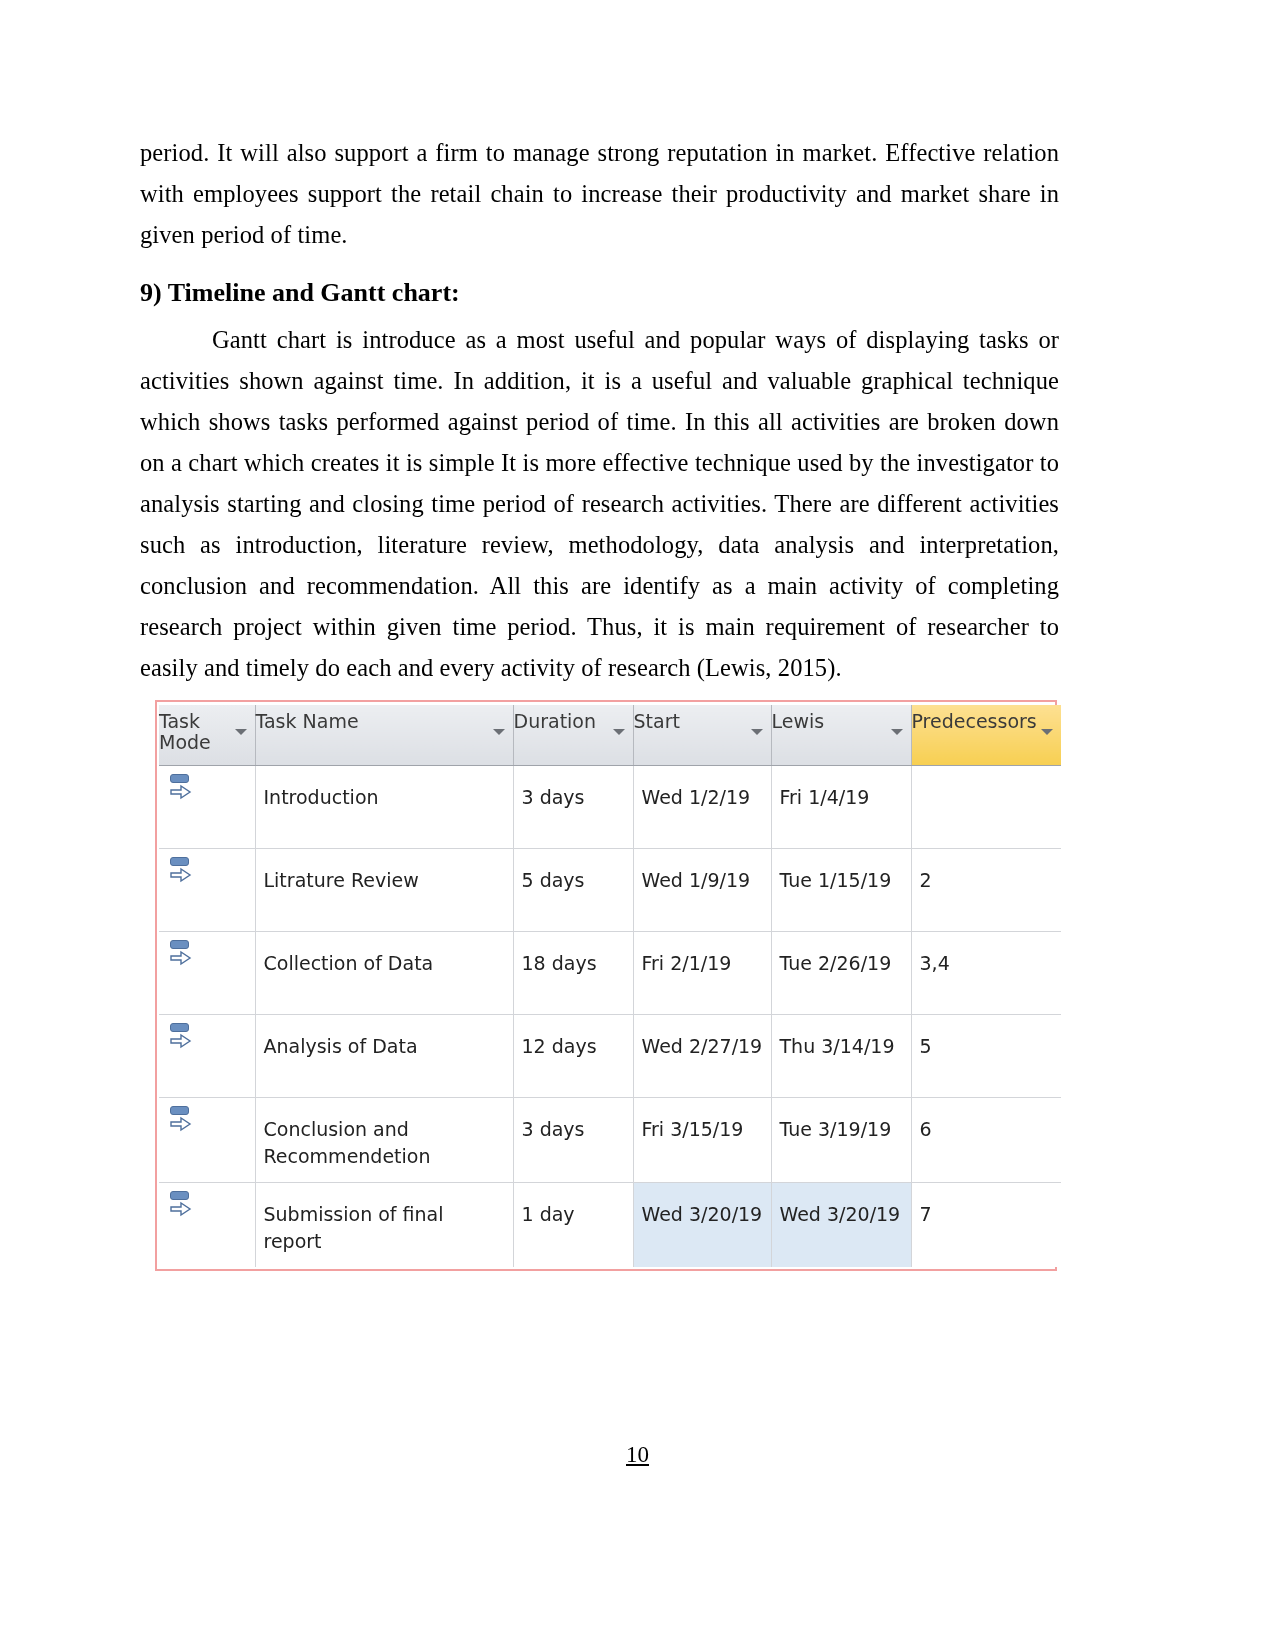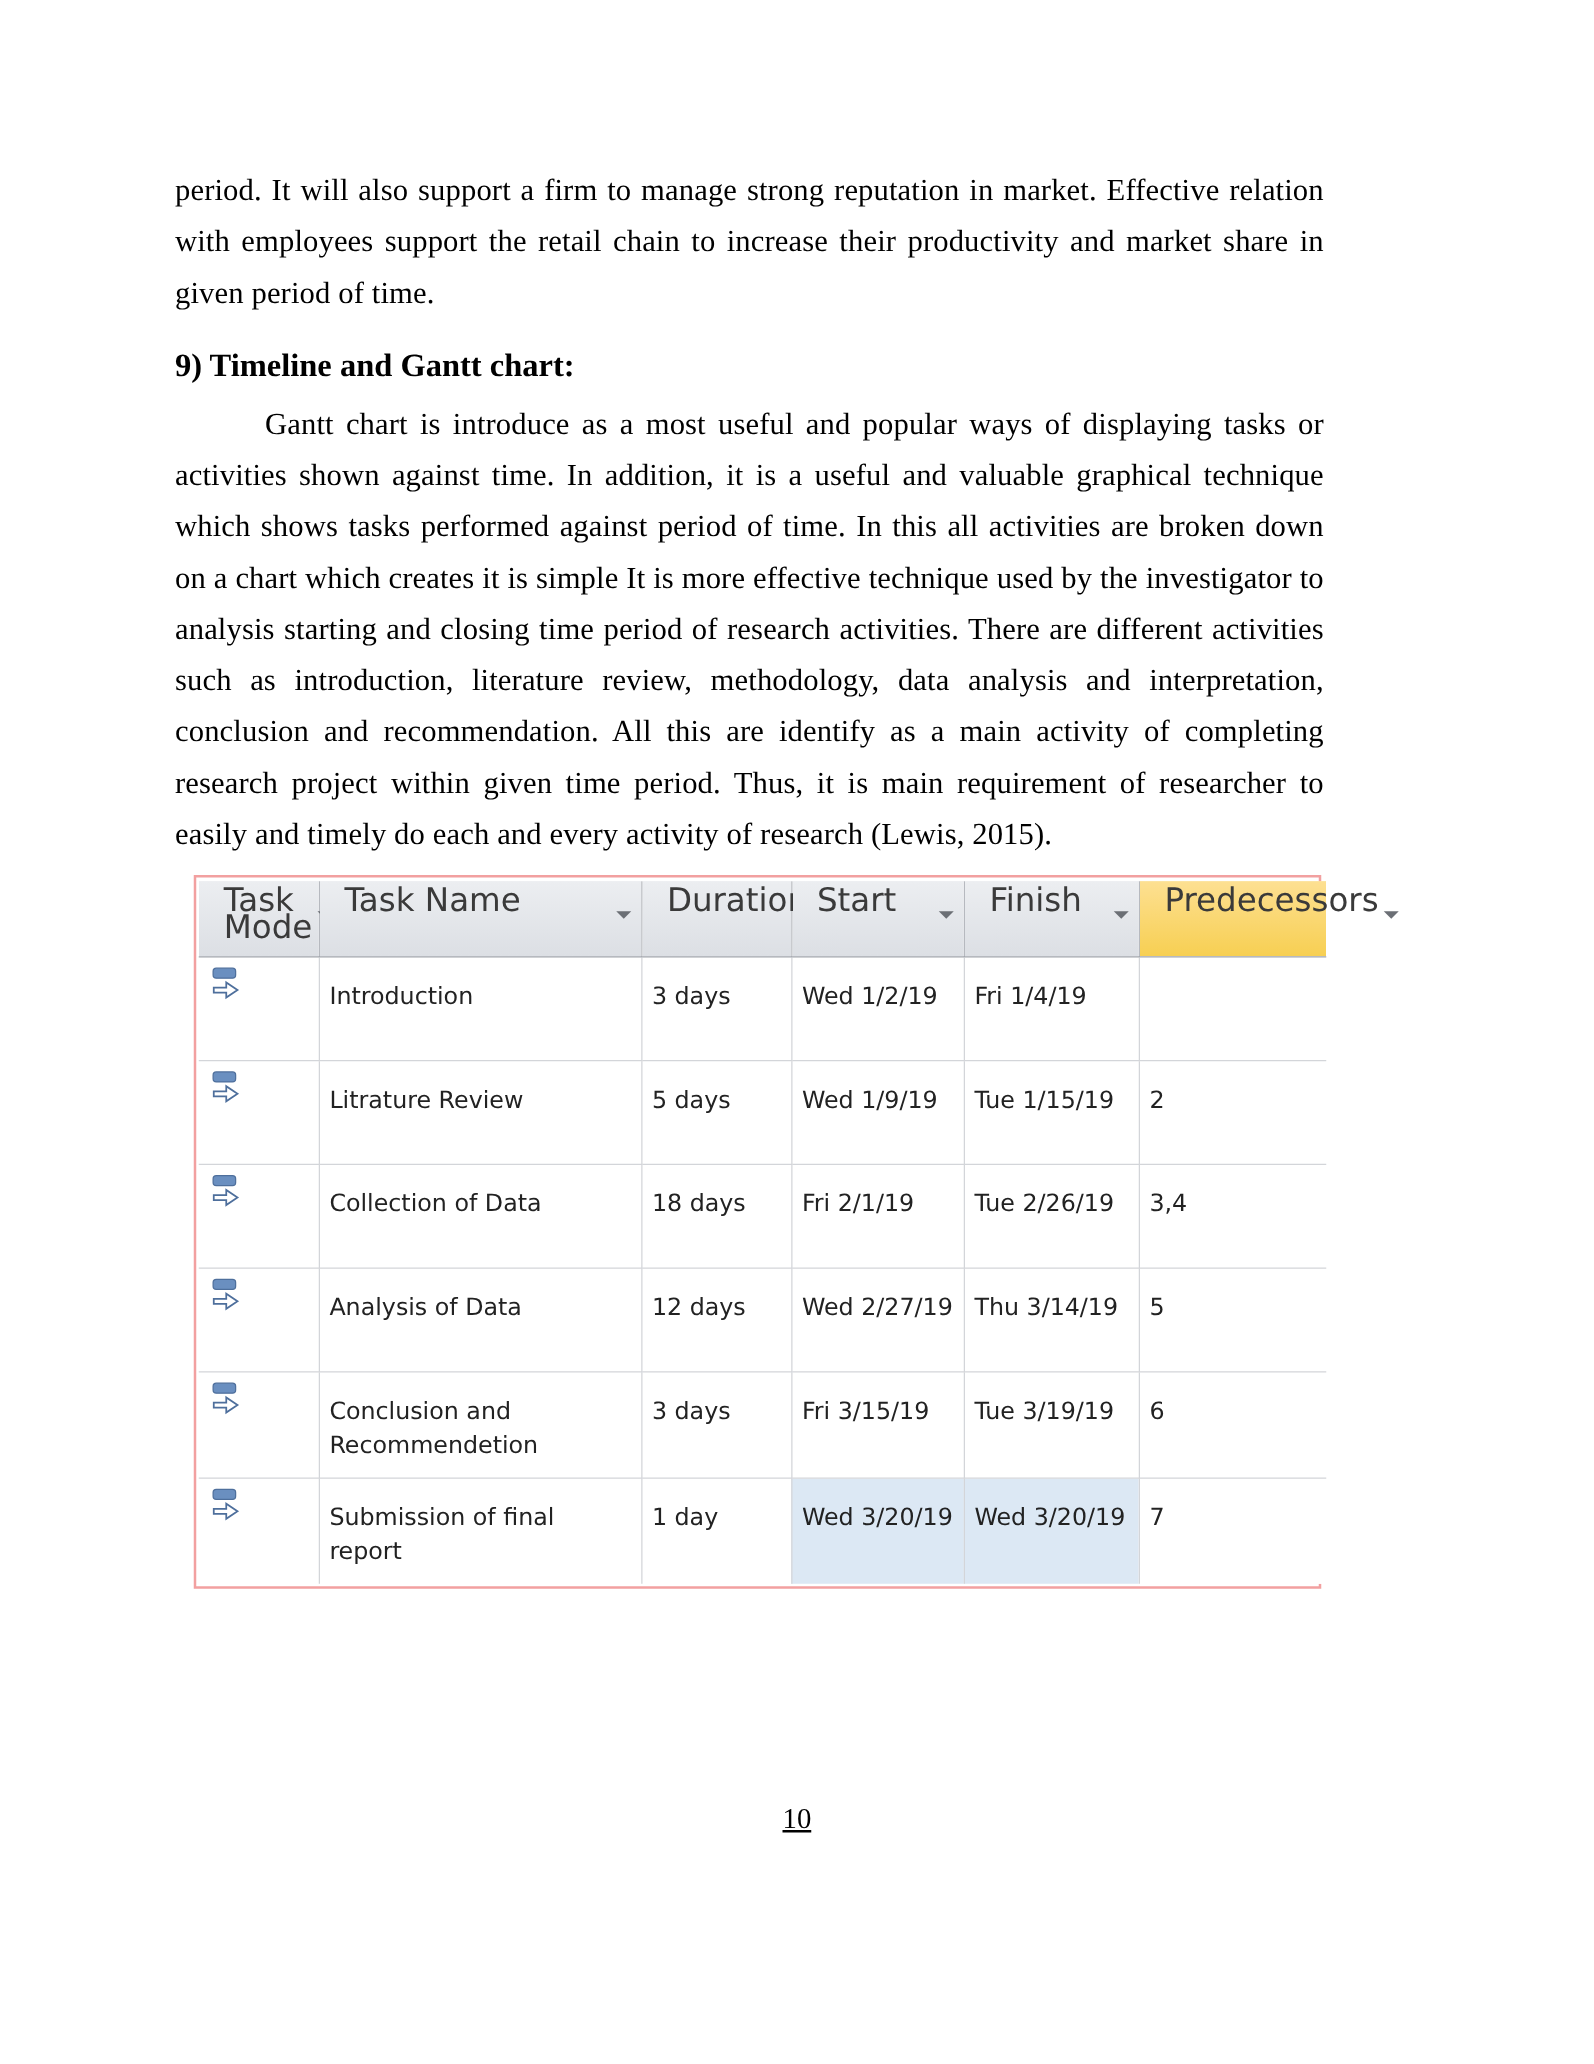--- a/index.html
+++ b/index.html
@@ -65,22 +65,22 @@
     background: #ffffff;
   }
   table.gantt thead th {
     background: #e2e4e8;
     background: linear-gradient(#eceef1, #dcdfe4);
     border-right: 1px solid #b6b9bf;
     border-bottom: 1px solid #9fa3aa;
     font-weight: normal;
     text-align: left;
     vertical-align: top;
-    padding: 6px 8px 10px 20px;
-    font-size: 26px;
+    padding: 6px 8px 10px 0;
+    font-size: 19px;
     color: #3a3a3a;
     position: relative;
     height: 44px;
   }
   table.gantt thead th.predecessors-head {
     background: #fcd96a;
     background: linear-gradient(#fde092, #f7cf52);
     border-right: none;
   }
   .hdr-inner {
@@ -195,21 +195,21 @@
             </div>
           </th>
           <th>
             <div class="hdr-inner">
               <span class="hdr-label">Start</span>
               <span class="filter-arrow"></span>
             </div>
           </th>
           <th>
             <div class="hdr-inner">
-              <span class="hdr-label">Finish</span>
+              <span class="hdr-label">Lewis</span>
               <span class="filter-arrow"></span>
             </div>
           </th>
           <th class="predecessors-head">
             <div class="hdr-inner">
               <span class="hdr-label">Predecessors</span>
               <span class="filter-arrow"></span>
             </div>
           </th>
         </tr>

